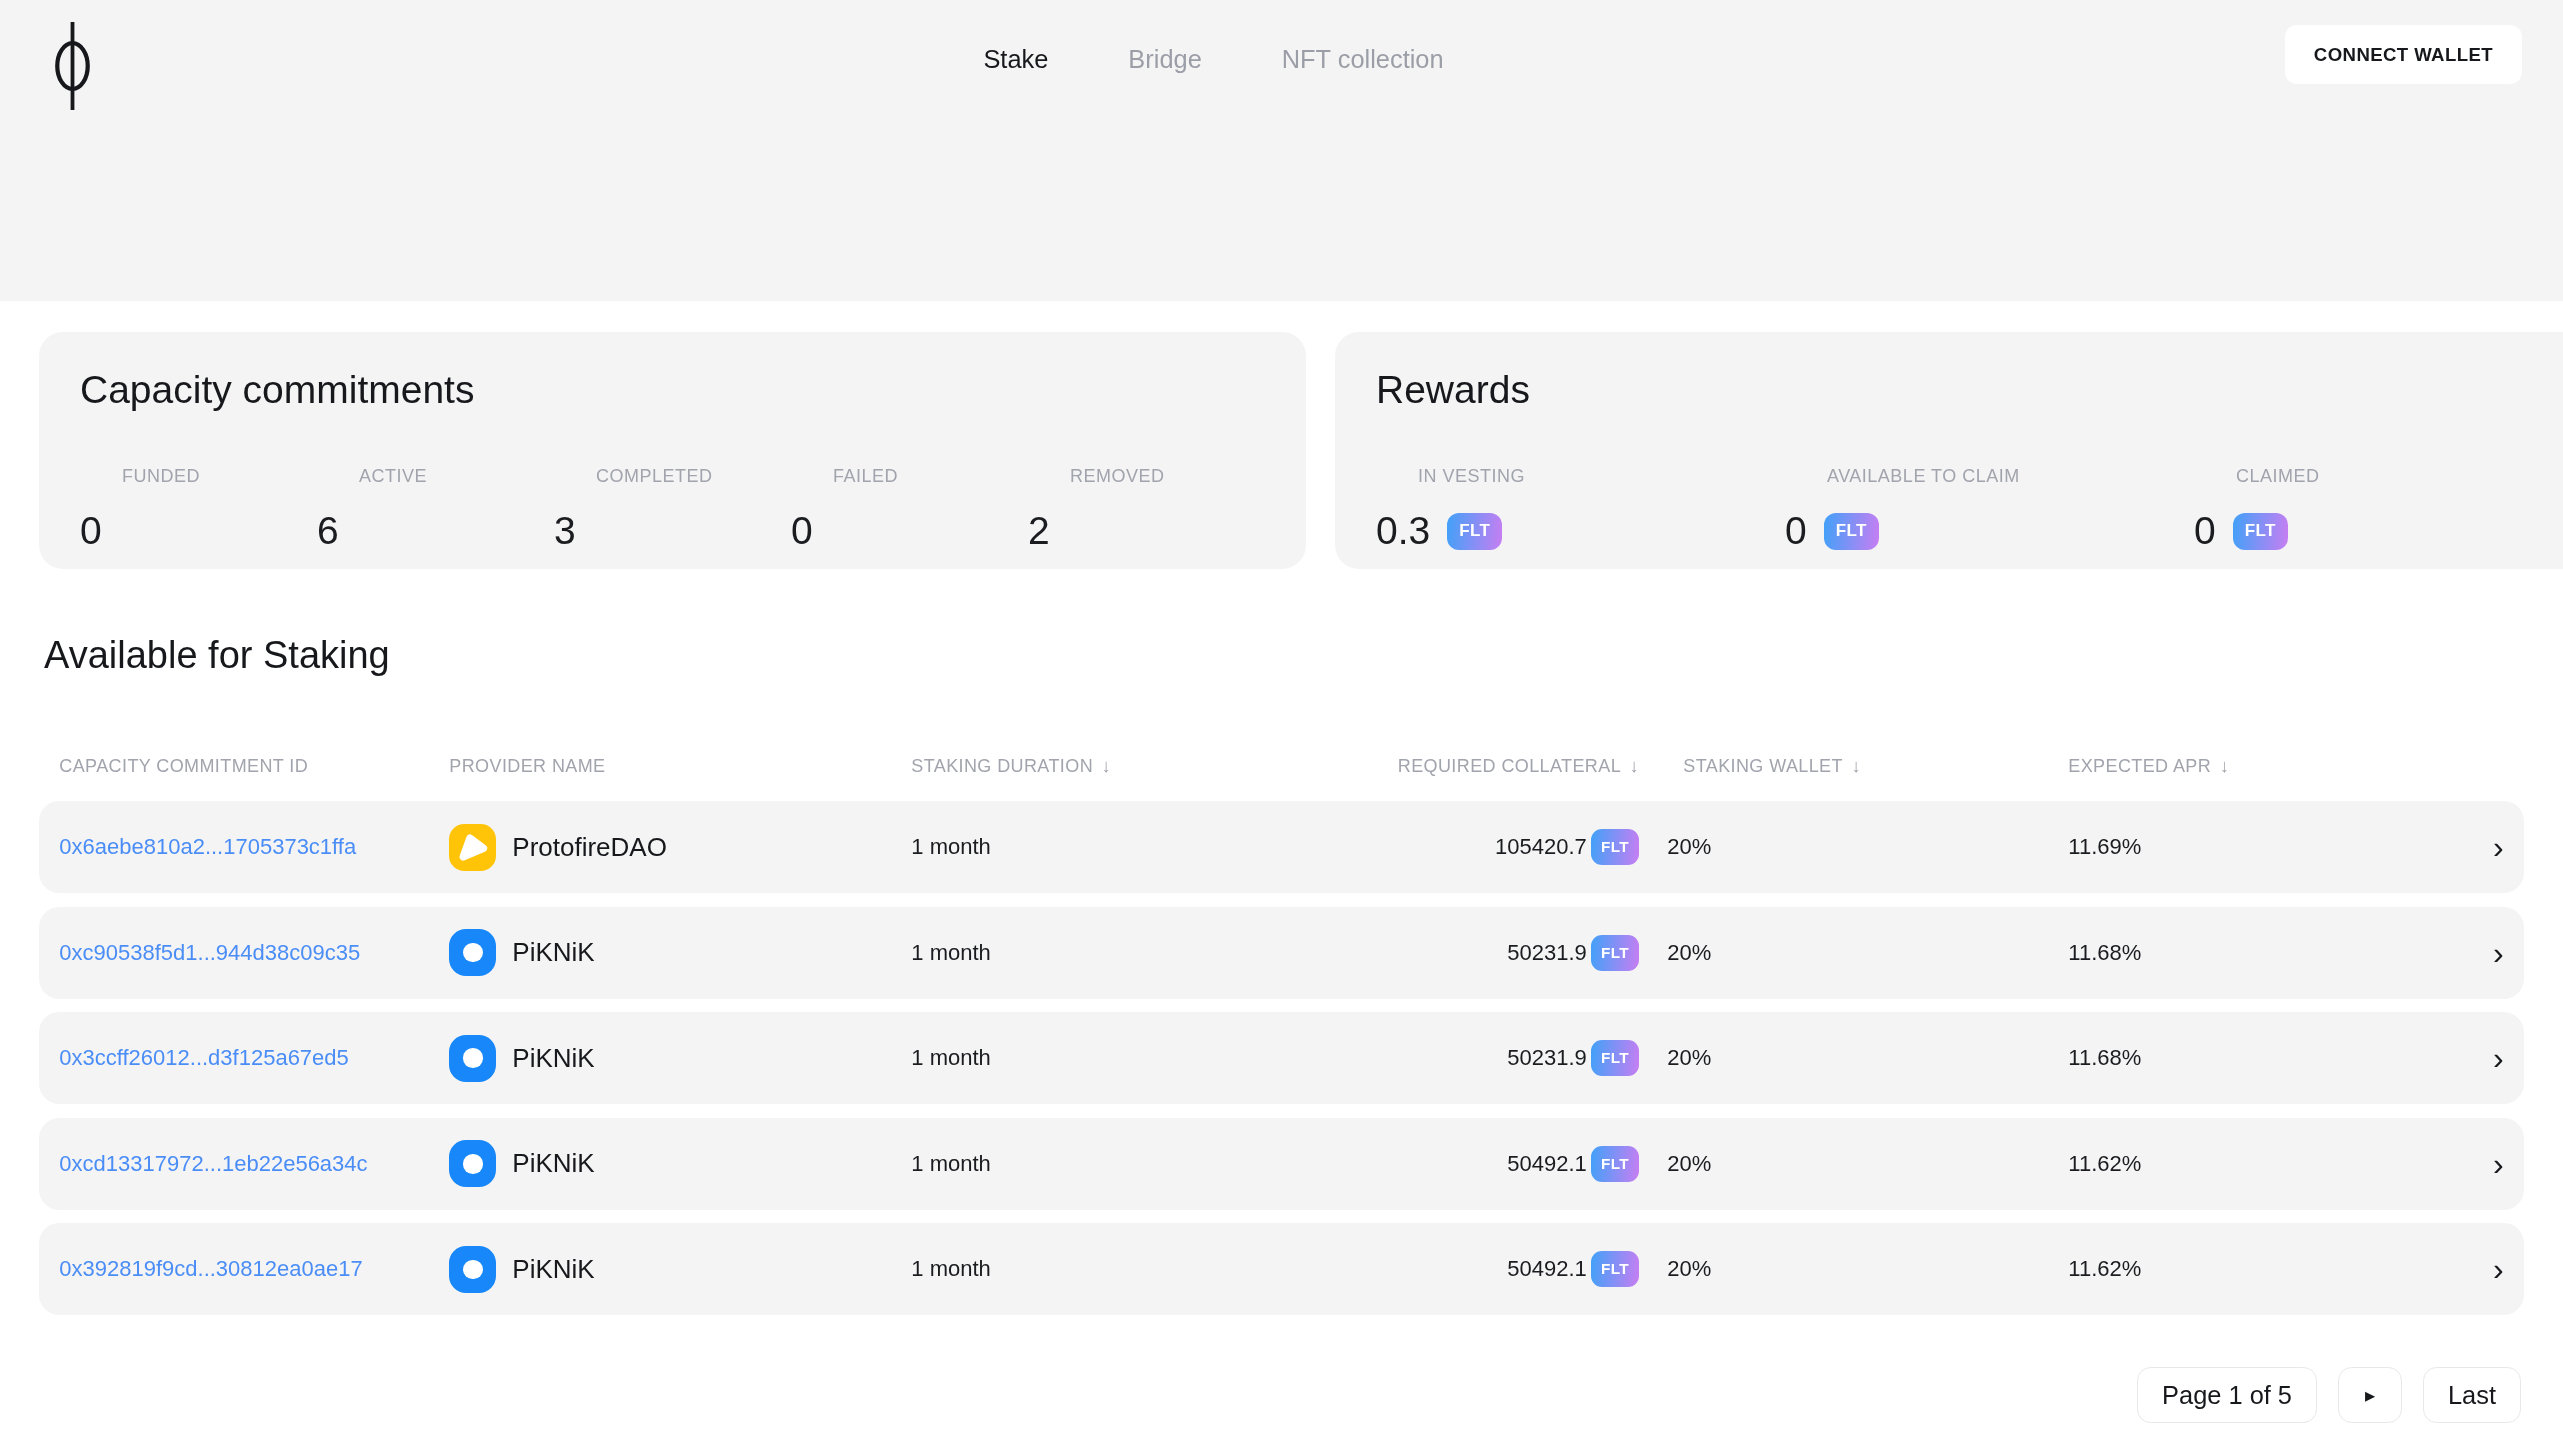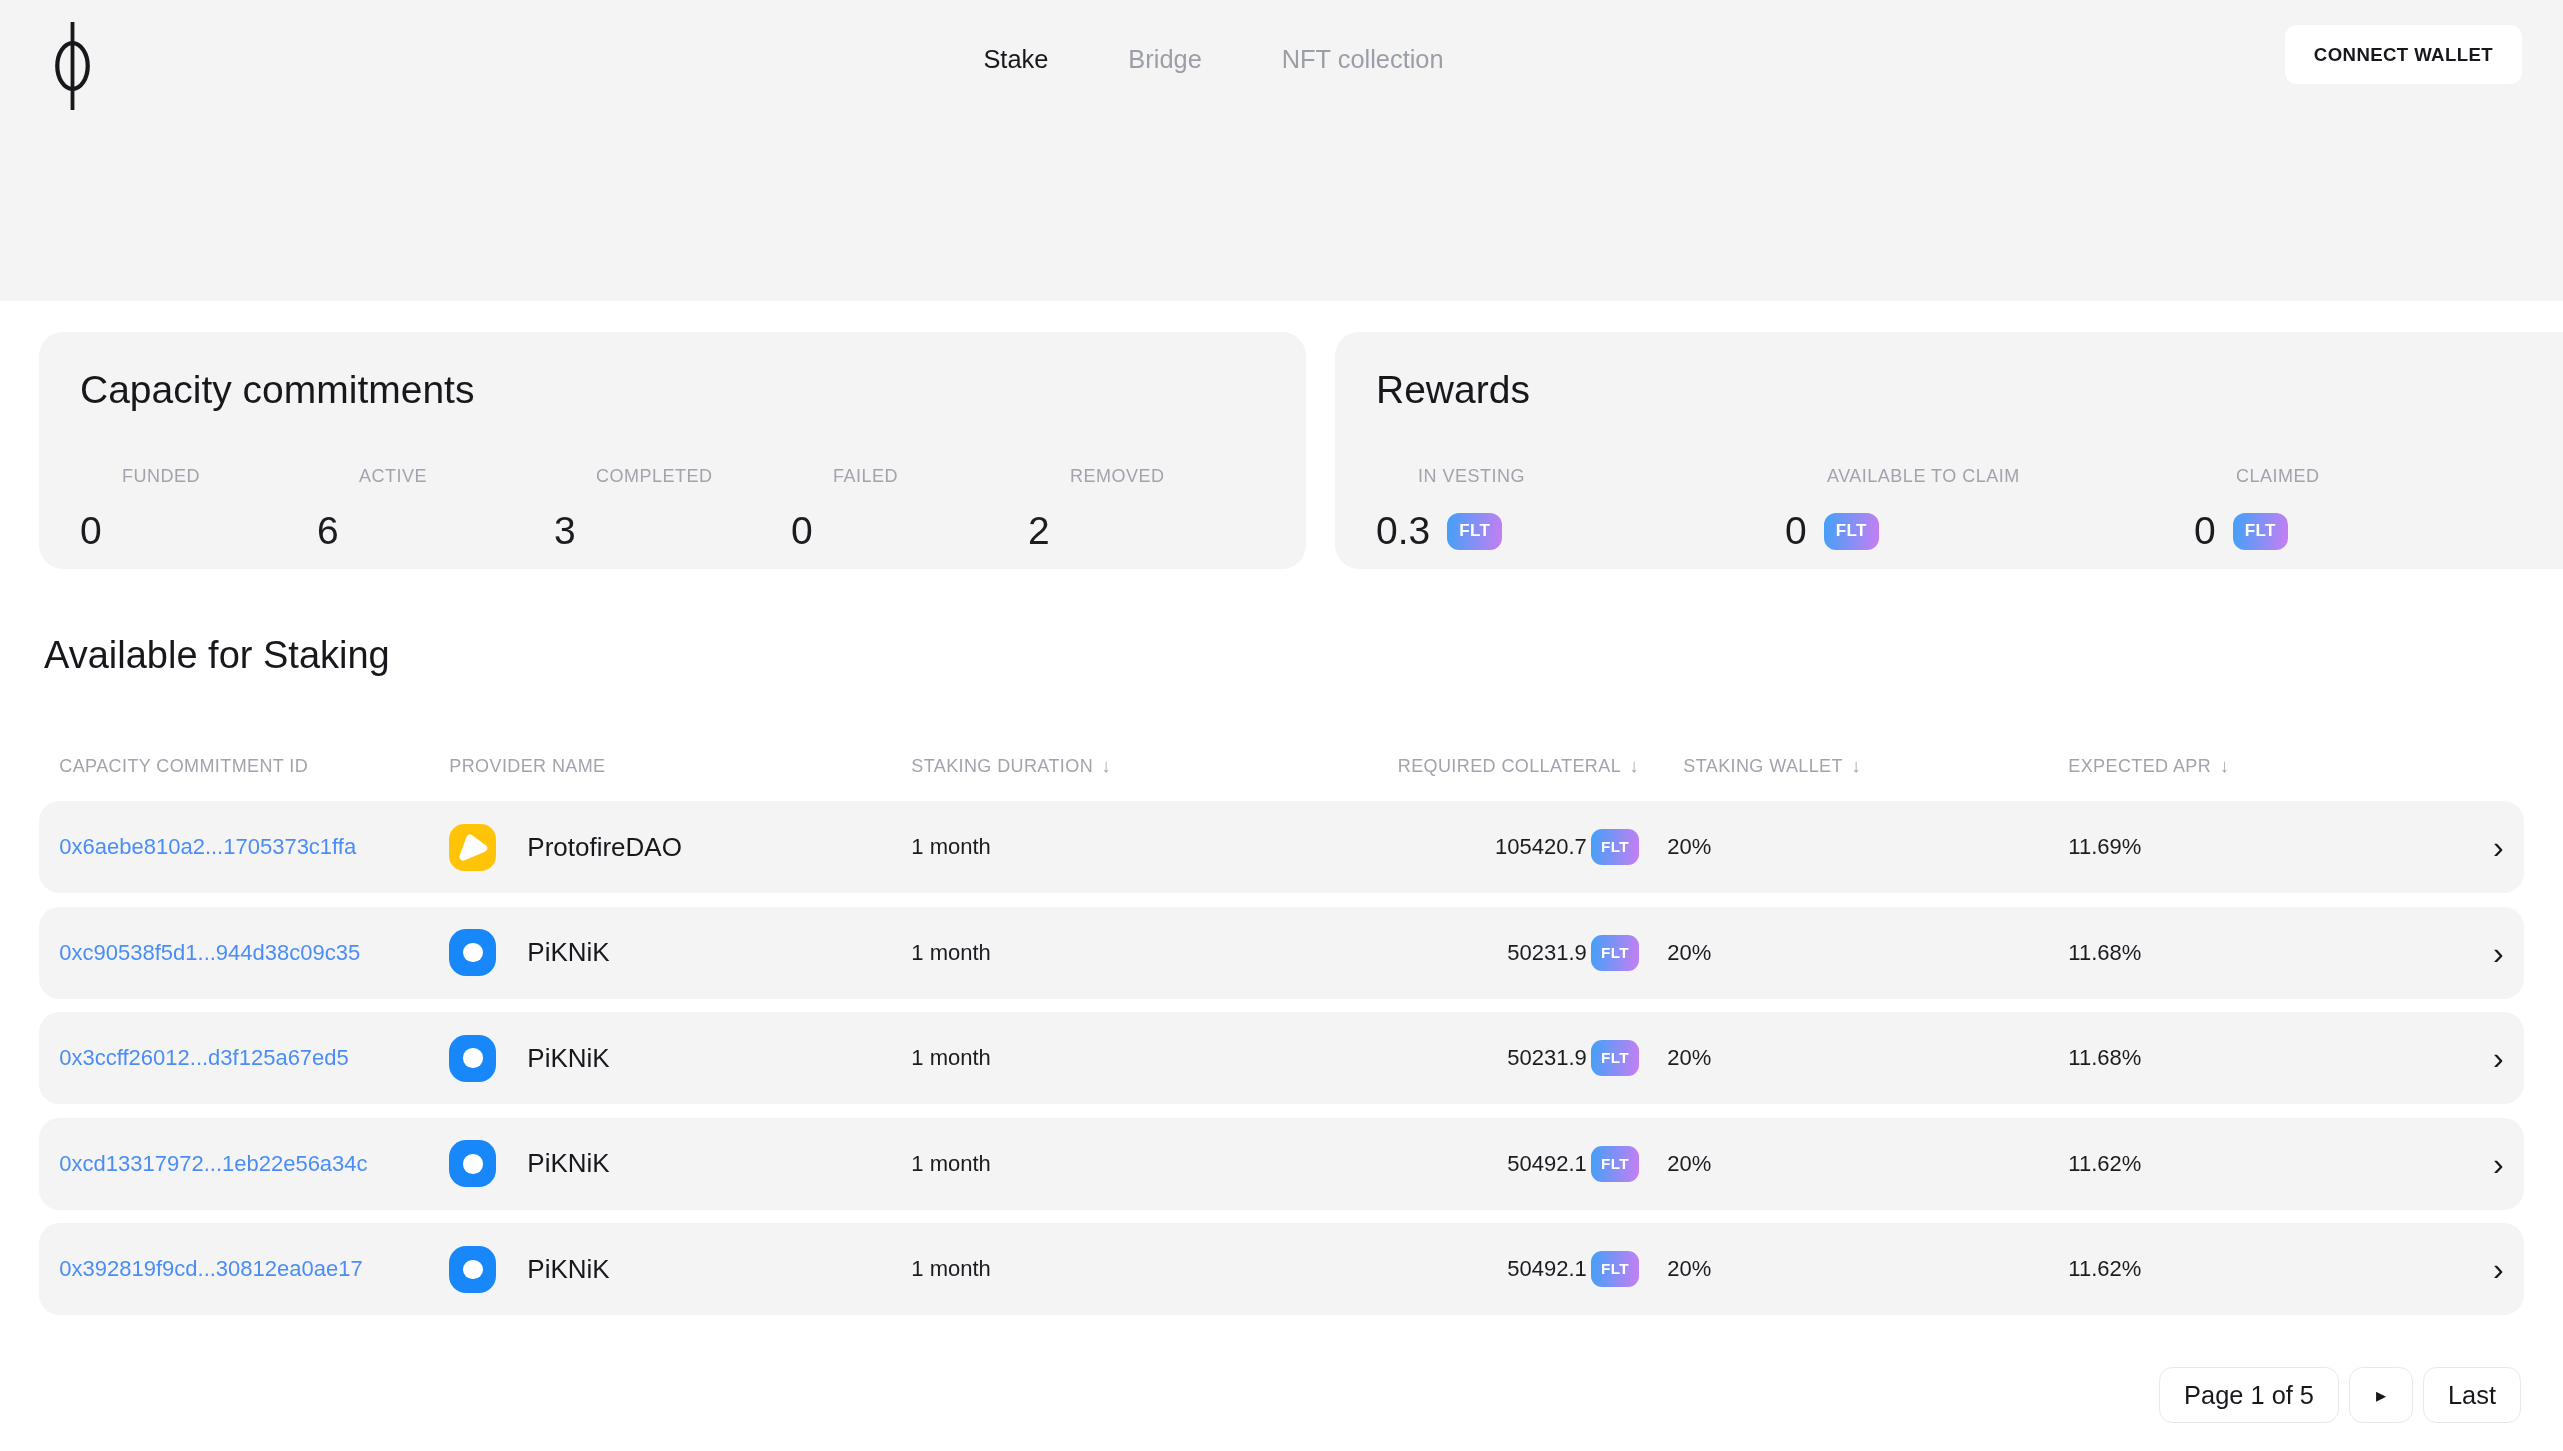--- a/index.html
+++ b/index.html
@@ -83,37 +83,37 @@
   .sort-arrow{font-size:18.6px;color:#a1a4ac;}
   .rows{position:absolute;top:801px;left:39px;width:2485px;}
   .row{
     background:#f4f4f5;border-radius:20.3px;height:92px;margin-bottom:13.6px;
     padding:0 20.3px;cursor:pointer;
   }
   .cell{font-size:22px;color:#1b1c20;}
   .cell.right{display:flex;justify-content:flex-end;align-items:center;gap:4px;}
   .cell.padded{padding-left:28px;}
   .id-link{color:#4a8df6;font-size:22px;text-decoration:none;}
-  .provider{display:flex;align-items:center;gap:31px;}
+  .provider{display:flex;align-items:center;gap:16px;}
   .provider-name{font-size:26px;color:#17181c;}
   .avatar{
     width:47px;height:47px;border-radius:15.3px;position:relative;
     display:flex;align-items:center;justify-content:center;flex:0 0 auto;
   }
   .avatar.piknik{border-radius:17px;}
   .avatar .shape-piknik{display:none;width:19.5px;height:19.5px;border-radius:50%;background:#fff;}
   .avatar.piknik .shape-piknik{display:block;}
   .avatar .shape-protofire{display:none;}
   .avatar.protofire .shape-protofire{display:block;}
   .row-flt{height:36px;padding:0 10.2px;border-radius:11px;font-size:15.3px;}
   .chevron{font-size:32px;color:#17181c;text-align:right;line-height:1;}
   
   .pagination{
     position:absolute;top:1367px;right:42px;
-    display:flex;gap:10px;align-items:center;
+    display:flex;gap:21px;align-items:center;
   }
   .pg-btn{
     height:56px;background:#fff;border:1.7px solid #e8e8ea;border-radius:13.6px;
     font-family:inherit;font-size:25.4px;color:#17181c;cursor:pointer;
     display:flex;align-items:center;justify-content:center;padding:0 24px;
   }
   .pg-btn.icon-btn{width:64px;padding:0;font-size:20.3px;}
 </style>
 </head>
 <body>

